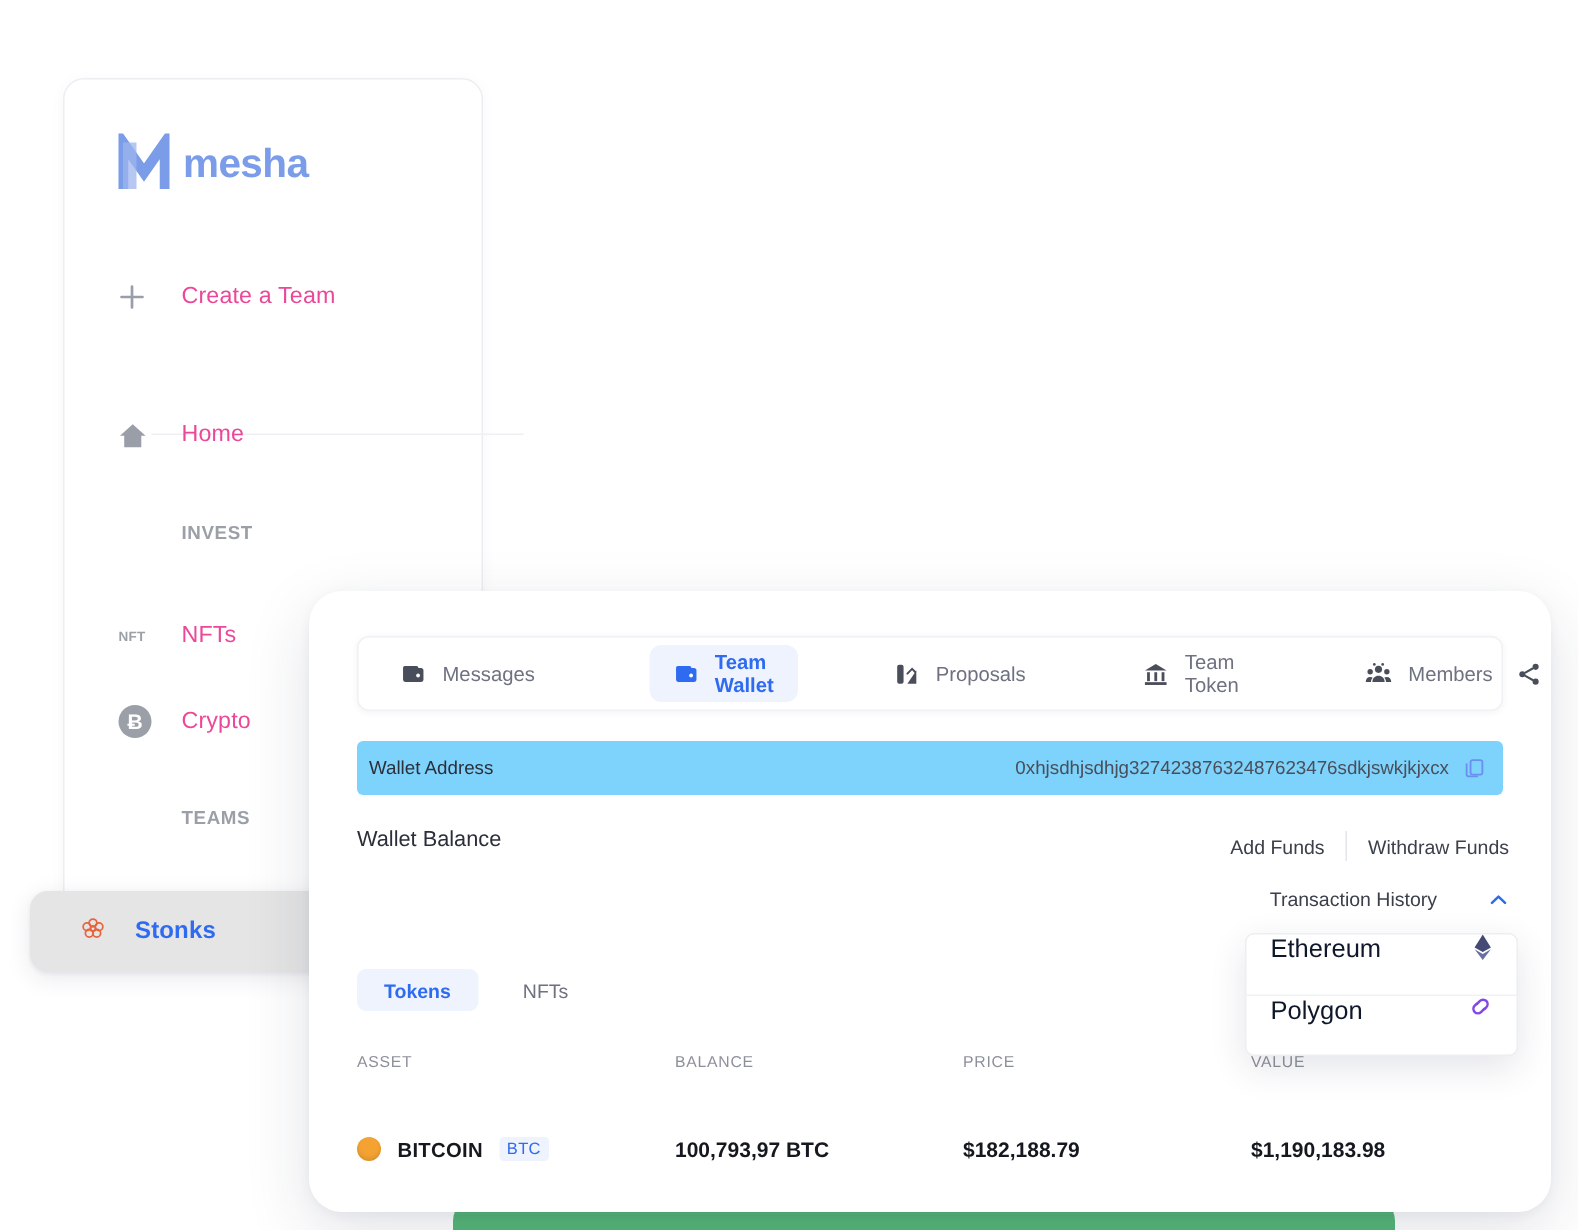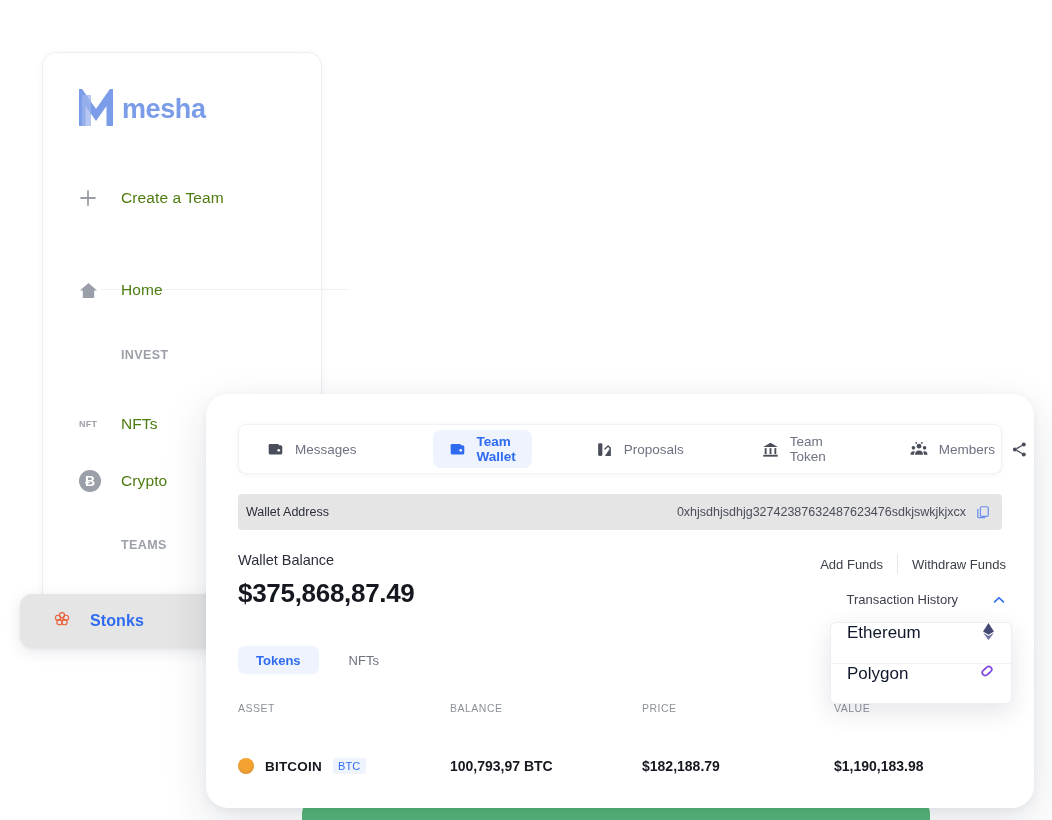--- a/index.html
+++ b/index.html
@@ -46,21 +46,21 @@
     position: absolute; left: 36px;
     display: flex; align-items: center;
     height: 26px;
   }
   .nav-icon {
     width: 32px; display: flex; align-items: center;
     justify-content: flex-start;
     color: #9a9ea8;
   }
   .nav-label {
-    font-size: 15.5px; color: #4d7c0f;
+    font-size: 15.5px; color: #ec4899;
     letter-spacing: 0.1px; margin-left: 10px;
   }
   .nav-section {
     position: absolute; left: 78px;
     font-size: 12.5px; font-weight: bold;
     color: #9b9fa8; letter-spacing: 0.4px;
   }
   .divider {
     position: absolute; left: 58px; top: 236px;
     width: 248px; height: 1px; background: #eef0f3;
@@ -126,21 +126,21 @@
   .tab.active .tab-icon { color: #2f6bf0; }
   .share-btn {
     margin-left: auto; margin-right: 20px;
     display: flex; align-items: center; color: #4a4e5a;
   }
 
   
   .addr-bar {
     position: absolute; left: 32px; top: 100px;
     width: 764px; height: 36px;
-    background: #e5e5e5;
+    background: #7dd3fc;
     border-radius: 4px;
     display: flex; align-items: center;
     padding: 0 12px 0 8px;
   }
   .addr-label { font-size: 12.5px; color: #2b2f3a; }
   .addr-value {
     margin-left: auto; font-size: 12.5px; color: #4a4e5a;
   }
   .copy-icon { margin-left: 10px; color: #6b8ff0; display: flex; }
 
@@ -380,21 +380,20 @@
       <span class="addr-value">0xhjsdhjsdhjg32742387632487623476sdkjswkjkjxcx</span>
       <span class="copy-icon">
         <svg width="14" height="14" viewBox="0 0 16 16">
           <rect x="5" y="2" width="9" height="11" rx="1.6" fill="none" stroke="currentColor" stroke-width="1.4"></rect>
           <path d="M10.6 14.4 H3.4 A1.4 1.4 0 0 1 2 13 V4.6" fill="none" stroke="currentColor" stroke-width="1.4"></path>
         </svg>
       </span>
     </div>
 
     <div class="bal-label">Wallet Balance</div>
-    <div class="bal-amount">$375,868,87.49</div>
 
     <div class="fund-actions">
       <span>Add Funds</span>
       <span class="vsep"></span>
       <span>Withdraw Funds</span>
     </div>
 
     <div class="tx-history">
       <span>Transaction History</span>
       <span class="chev">

